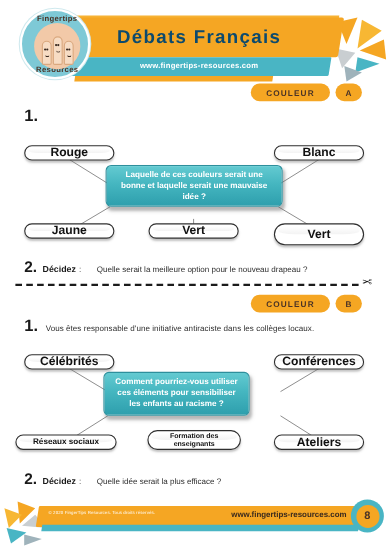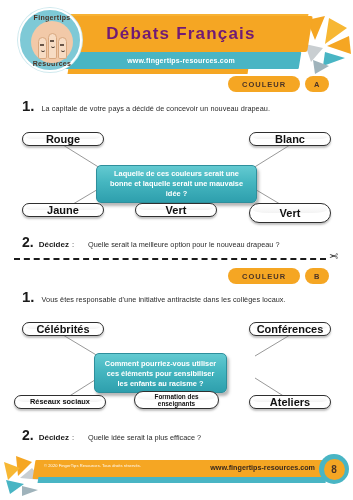--- a/index.html
+++ b/index.html
@@ -23,21 +23,21 @@
     transform: skewX(-9deg);
     border-radius: 2px;
   }
   .hdr-band-top {
     position:absolute; left:56px; top:14px; width:252px; height:6px;
     background:#f7b233; transform: skewX(-9deg);
   }
   .hdr-title {
     position: absolute; left: 52px; top: 16px; width: 258px; height: 36px;
     display:flex; align-items:center; justify-content:center;
-    color:#701a75; font-size:17px; font-weight:bold; letter-spacing:1.2px;
+    color:#0c4a6e; font-size:17px; font-weight:bold; letter-spacing:1.2px;
     font-family:"Liberation Sans", sans-serif;
   }
   .hdr-teal {
     position: absolute; left: 62px; top: 52px;
     width: 238px; height: 17px;
     background: #49b5c4;
     transform: skewX(-9deg);
     border-radius: 1px;
   }
   .hdr-url {
@@ -123,23 +123,23 @@
     pointer-events:none;
   }
   .node span { position:relative; z-index:2; padding:0 3px; }
 
   .center {
     position:absolute;
     background:linear-gradient(180deg,#63cad1 0%,#45b6c0 45%,#2e9fad 100%);
     border:1.3px solid #2e8f9c;
     border-radius:5px;
     box-shadow: 2px 3px 3px rgba(110,110,110,0.5);
-    display:flex; align-items:flex-end; justify-content:center;
+    display:flex; align-items:flex-start; justify-content:center;
     color:#ffffff; font-size:7.4px; font-weight:bold; text-align:center;
-    line-height:1.35; padding:3px 6px; z-index:3;margin-top:15px;
+    line-height:1.35; padding:3px 6px; z-index:3;
   }
   .connectors { position:absolute; left:0; top:0; width:353px; height:100%; z-index:1; }
 
   
   .cutline { position:absolute; left:14px; top:258px; width:312px; height:2px;
              border-top:2.4px dashed #1b1b1b; }
   .scissors { position:absolute; left:329px; top:250px; font-size:11px; color:#1b1b1b;
               transform:scaleX(-1); }
 
   
@@ -220,21 +220,20 @@
     </div>
   </div>
 
   <div class="badge-row" style="left:228px; top:76px;">
     <div class="badge-main">COULEUR</div>
     <div class="badge-letter">A</div>
   </div>
 
   <div class="qline" style="left:22px; top:97px;">
     <span class="qnum">1.</span>
-    <span class="qtext">La capitale de votre pays a décidé de concevoir un nouveau drapeau.</span>
   </div>
 
   <div class="map" style="top:126px; height:100px;">
     <svg class="connectors" viewBox="0 0 353 100">
       <g stroke="#8d8d8d" stroke-width="0.9" fill="none">
         <line x1="63" y1="19" x2="100" y2="42"></line>
         <line x1="290" y1="19" x2="253" y2="42"></line>
         <line x1="63" y1="84" x2="100" y2="62"></line>
         <line x1="176" y1="73" x2="176" y2="84"></line>
         <line x1="290" y1="84" x2="253" y2="62"></line>

